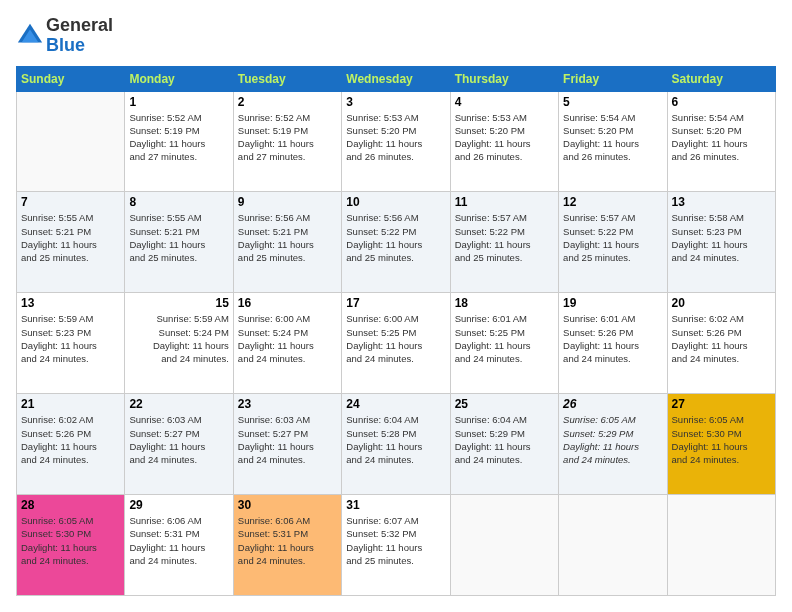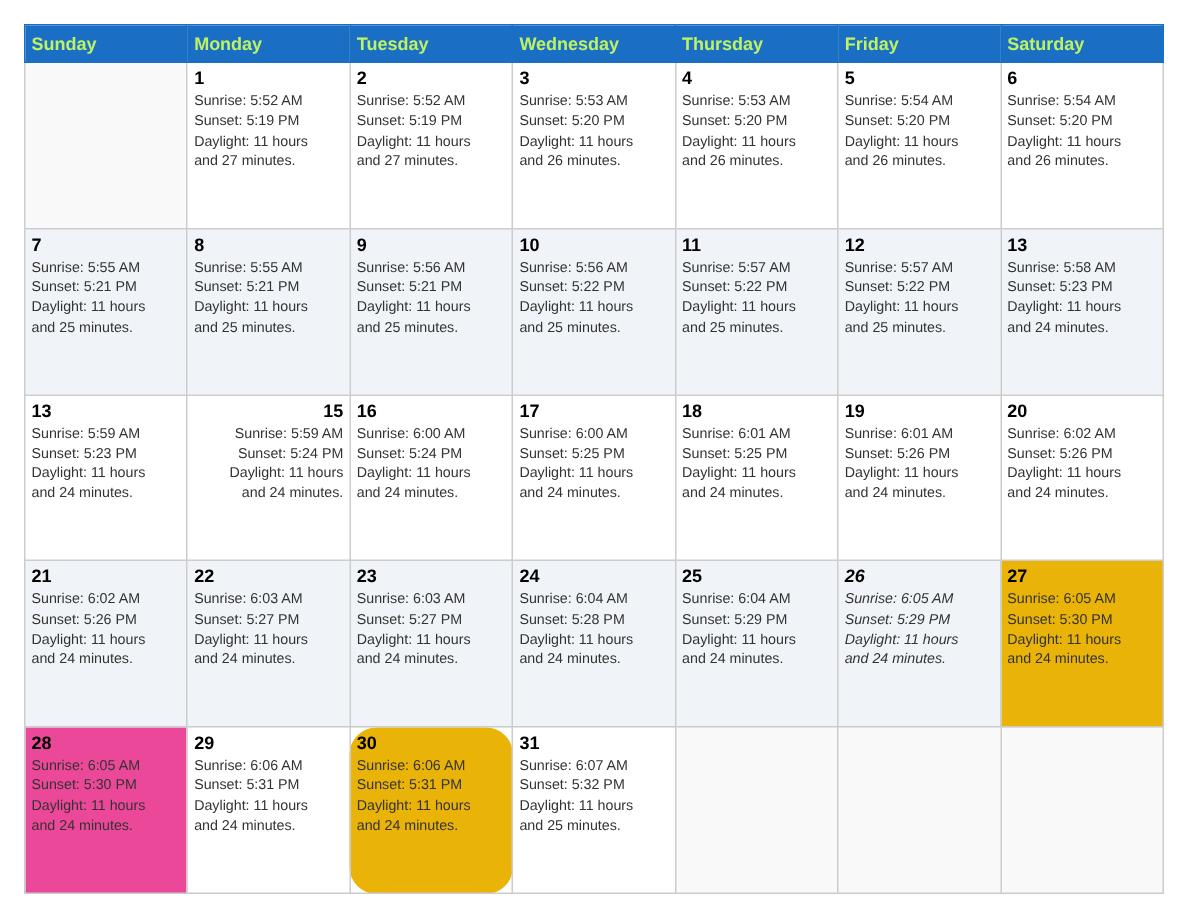--- a/index.html
+++ b/index.html
@@ -88,20 +88,36 @@
       line-height: 1.4;
     }
     tr:nth-child(odd) td { background: #fff; }
     tr:nth-child(even) td { background: #f5f5f5; }
     .calendar thead tr th { background: #1a6fc4; }
   </style>
 </head>
 <body>
 
 <div class="page">
+  <div class="header">
+    <div class="logo">
+      <svg class="logo-icon" viewBox="0 0 30 30">
+        <polygon points="15,2 28,22 2,22" fill="#1a6fc4"></polygon>
+        <polygon points="15,8 24,22 6,22" fill="#4da6ff" opacity="0.6"></polygon>
+      </svg>
+      <div class="logo-text">
+        <div>General</div>
+        <div class="blue">Blue</div>
+      </div>
+    </div>
+    <div class="title-block">
+      <div class="month-title"></div>
+      <div class="location"></div>
+    </div>
+  </div>
 
   <table class="calendar">
     <thead>
       <tr>
       <th>Sunday</th>
           <th>Monday</th>
           <th>Tuesday</th>
           <th>Wednesday</th>
           <th>Thursday</th>
           <th>Friday</th>
@@ -315,21 +331,21 @@
 Daylight: 11 hours
 and 24 minutes.</div>
           </td>
           <td style="background: rgb(255, 255, 255);">
             <span class="day-num">29</span>
             <div class="day-info" style="white-space: pre-line;">Sunrise: 6:06 AM
 Sunset: 5:31 PM
 Daylight: 11 hours
 and 24 minutes.</div>
           </td>
-          <td style="background: #eab308; border-radius: 18px;">
+          <td style="background: #fdba74;">
             <span class="day-num">30</span>
             <div class="day-info" style="white-space: pre-line;">Sunrise: 6:06 AM
 Sunset: 5:31 PM
 Daylight: 11 hours
 and 24 minutes.</div>
           </td>
           <td style="background: rgb(255, 255, 255);">
             <span class="day-num">31</span>
             <div class="day-info" style="white-space: pre-line;">Sunrise: 6:07 AM
 Sunset: 5:32 PM

